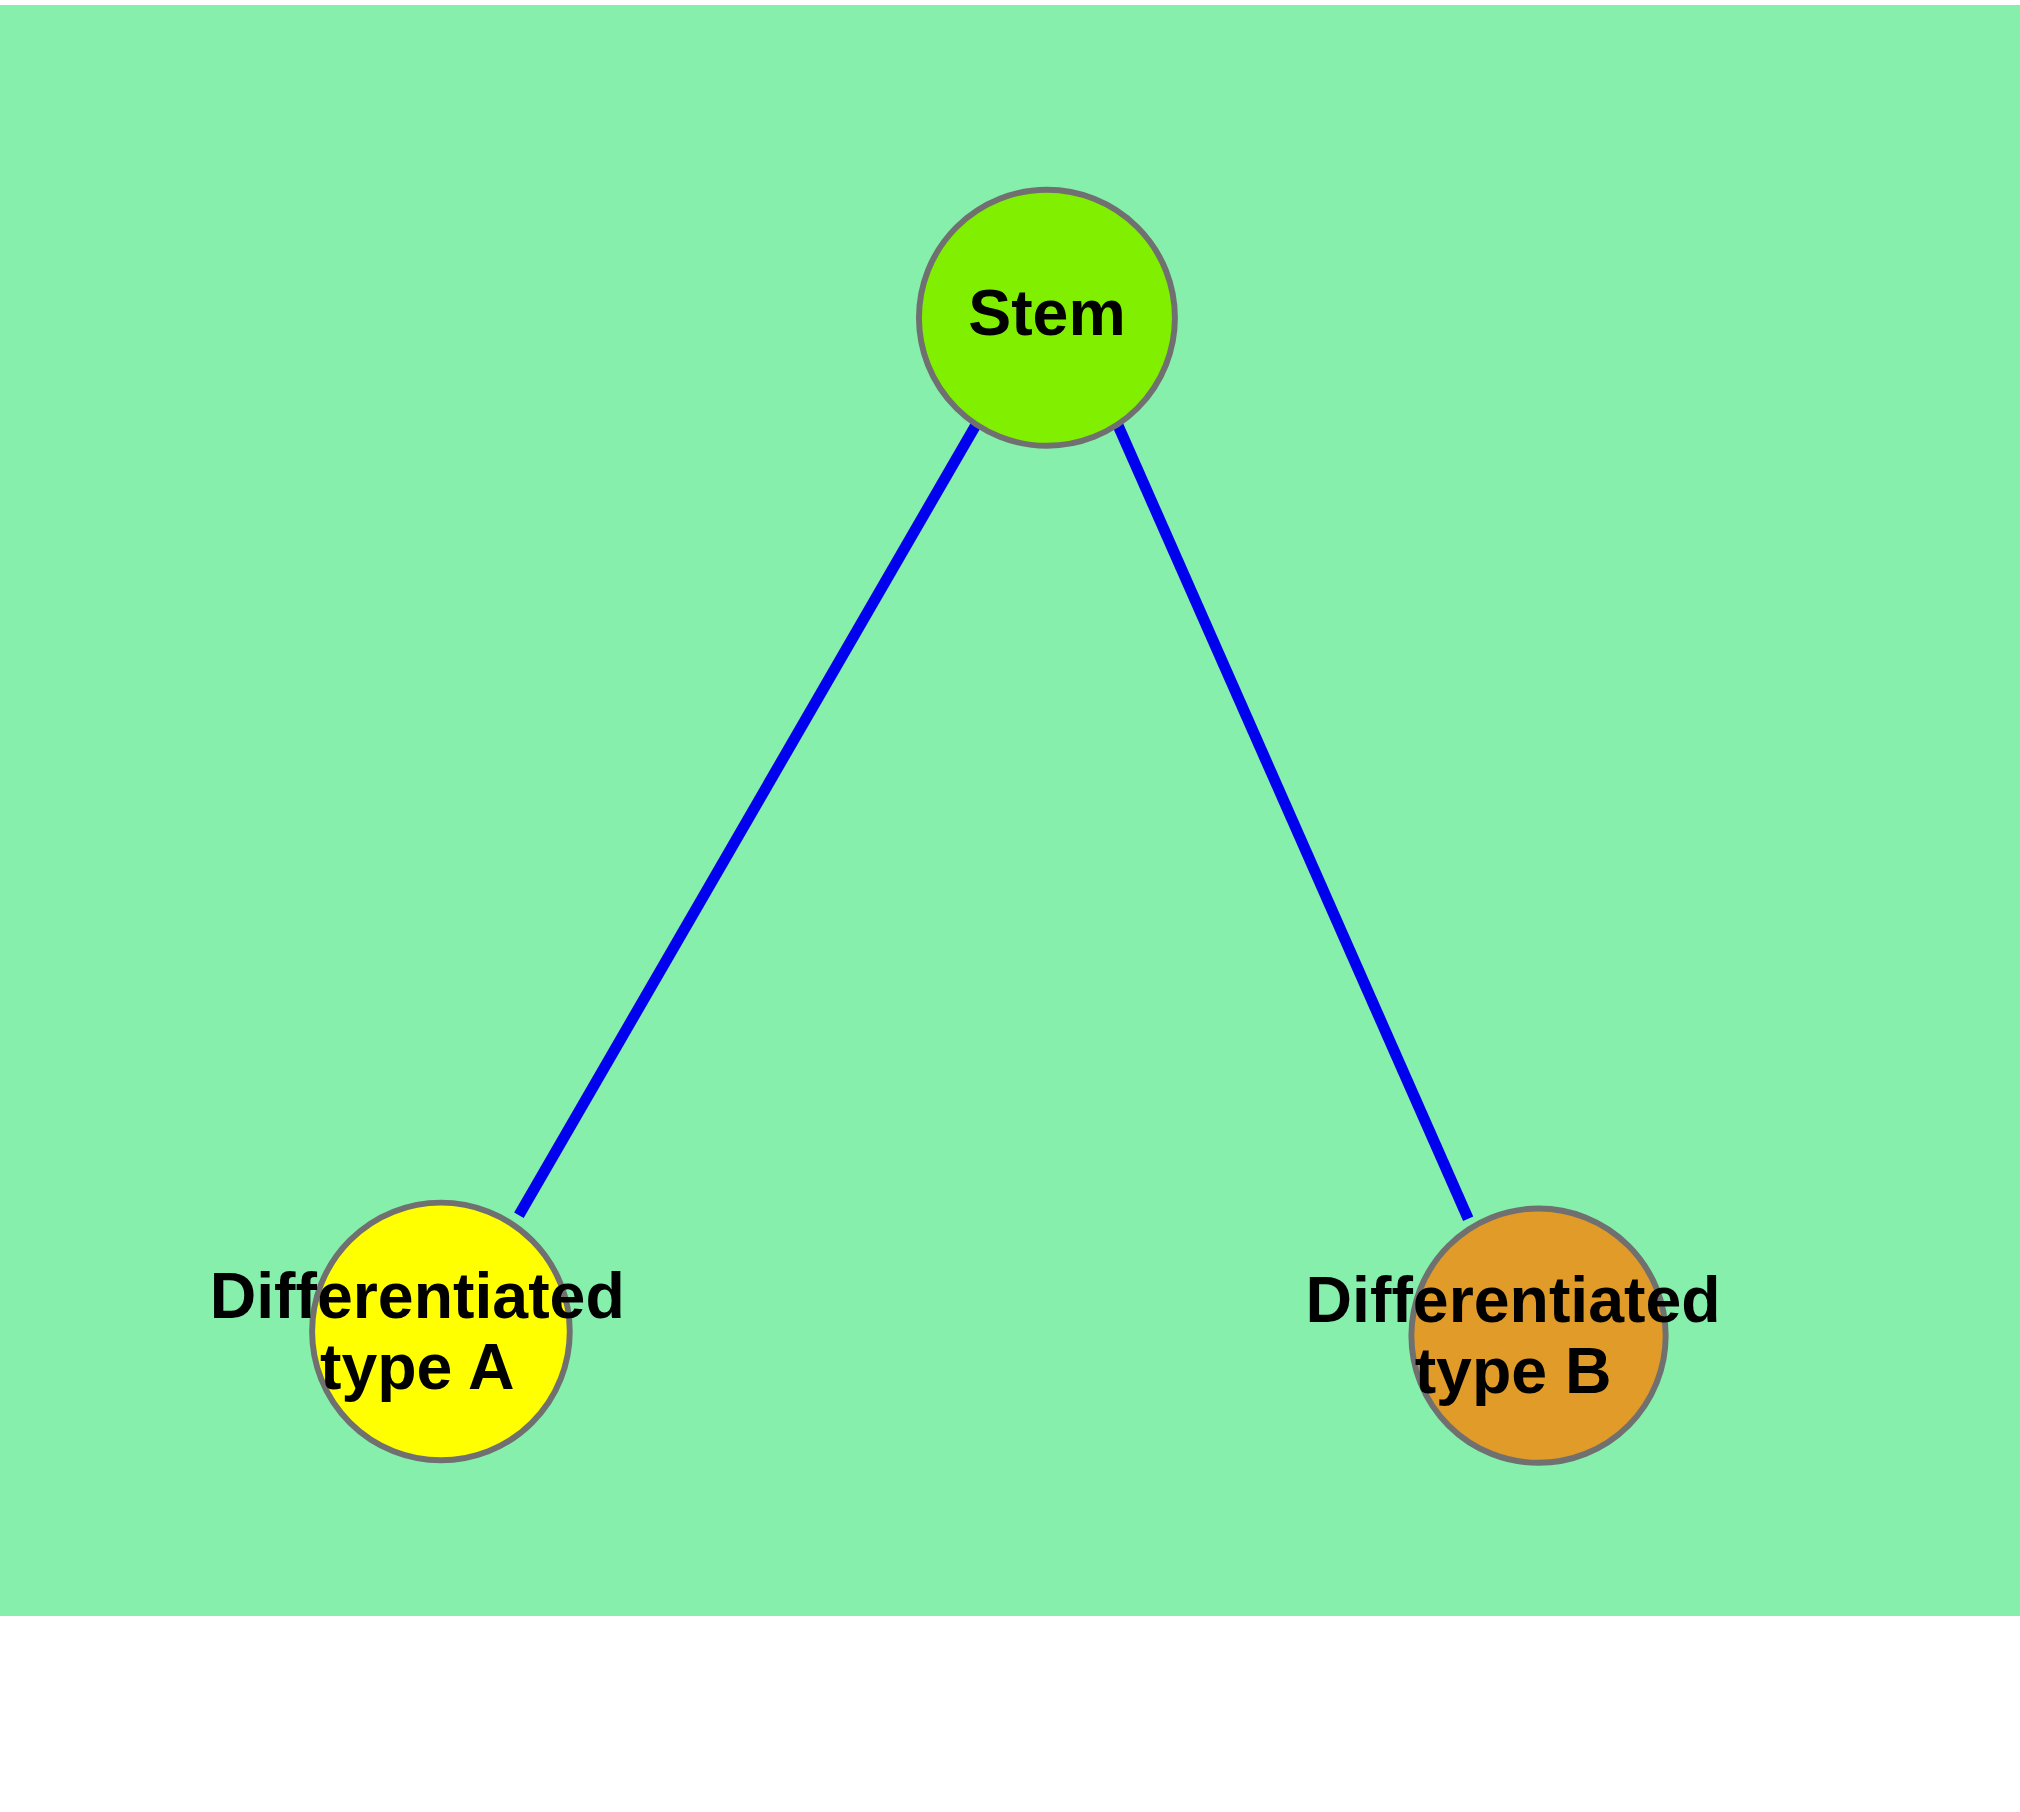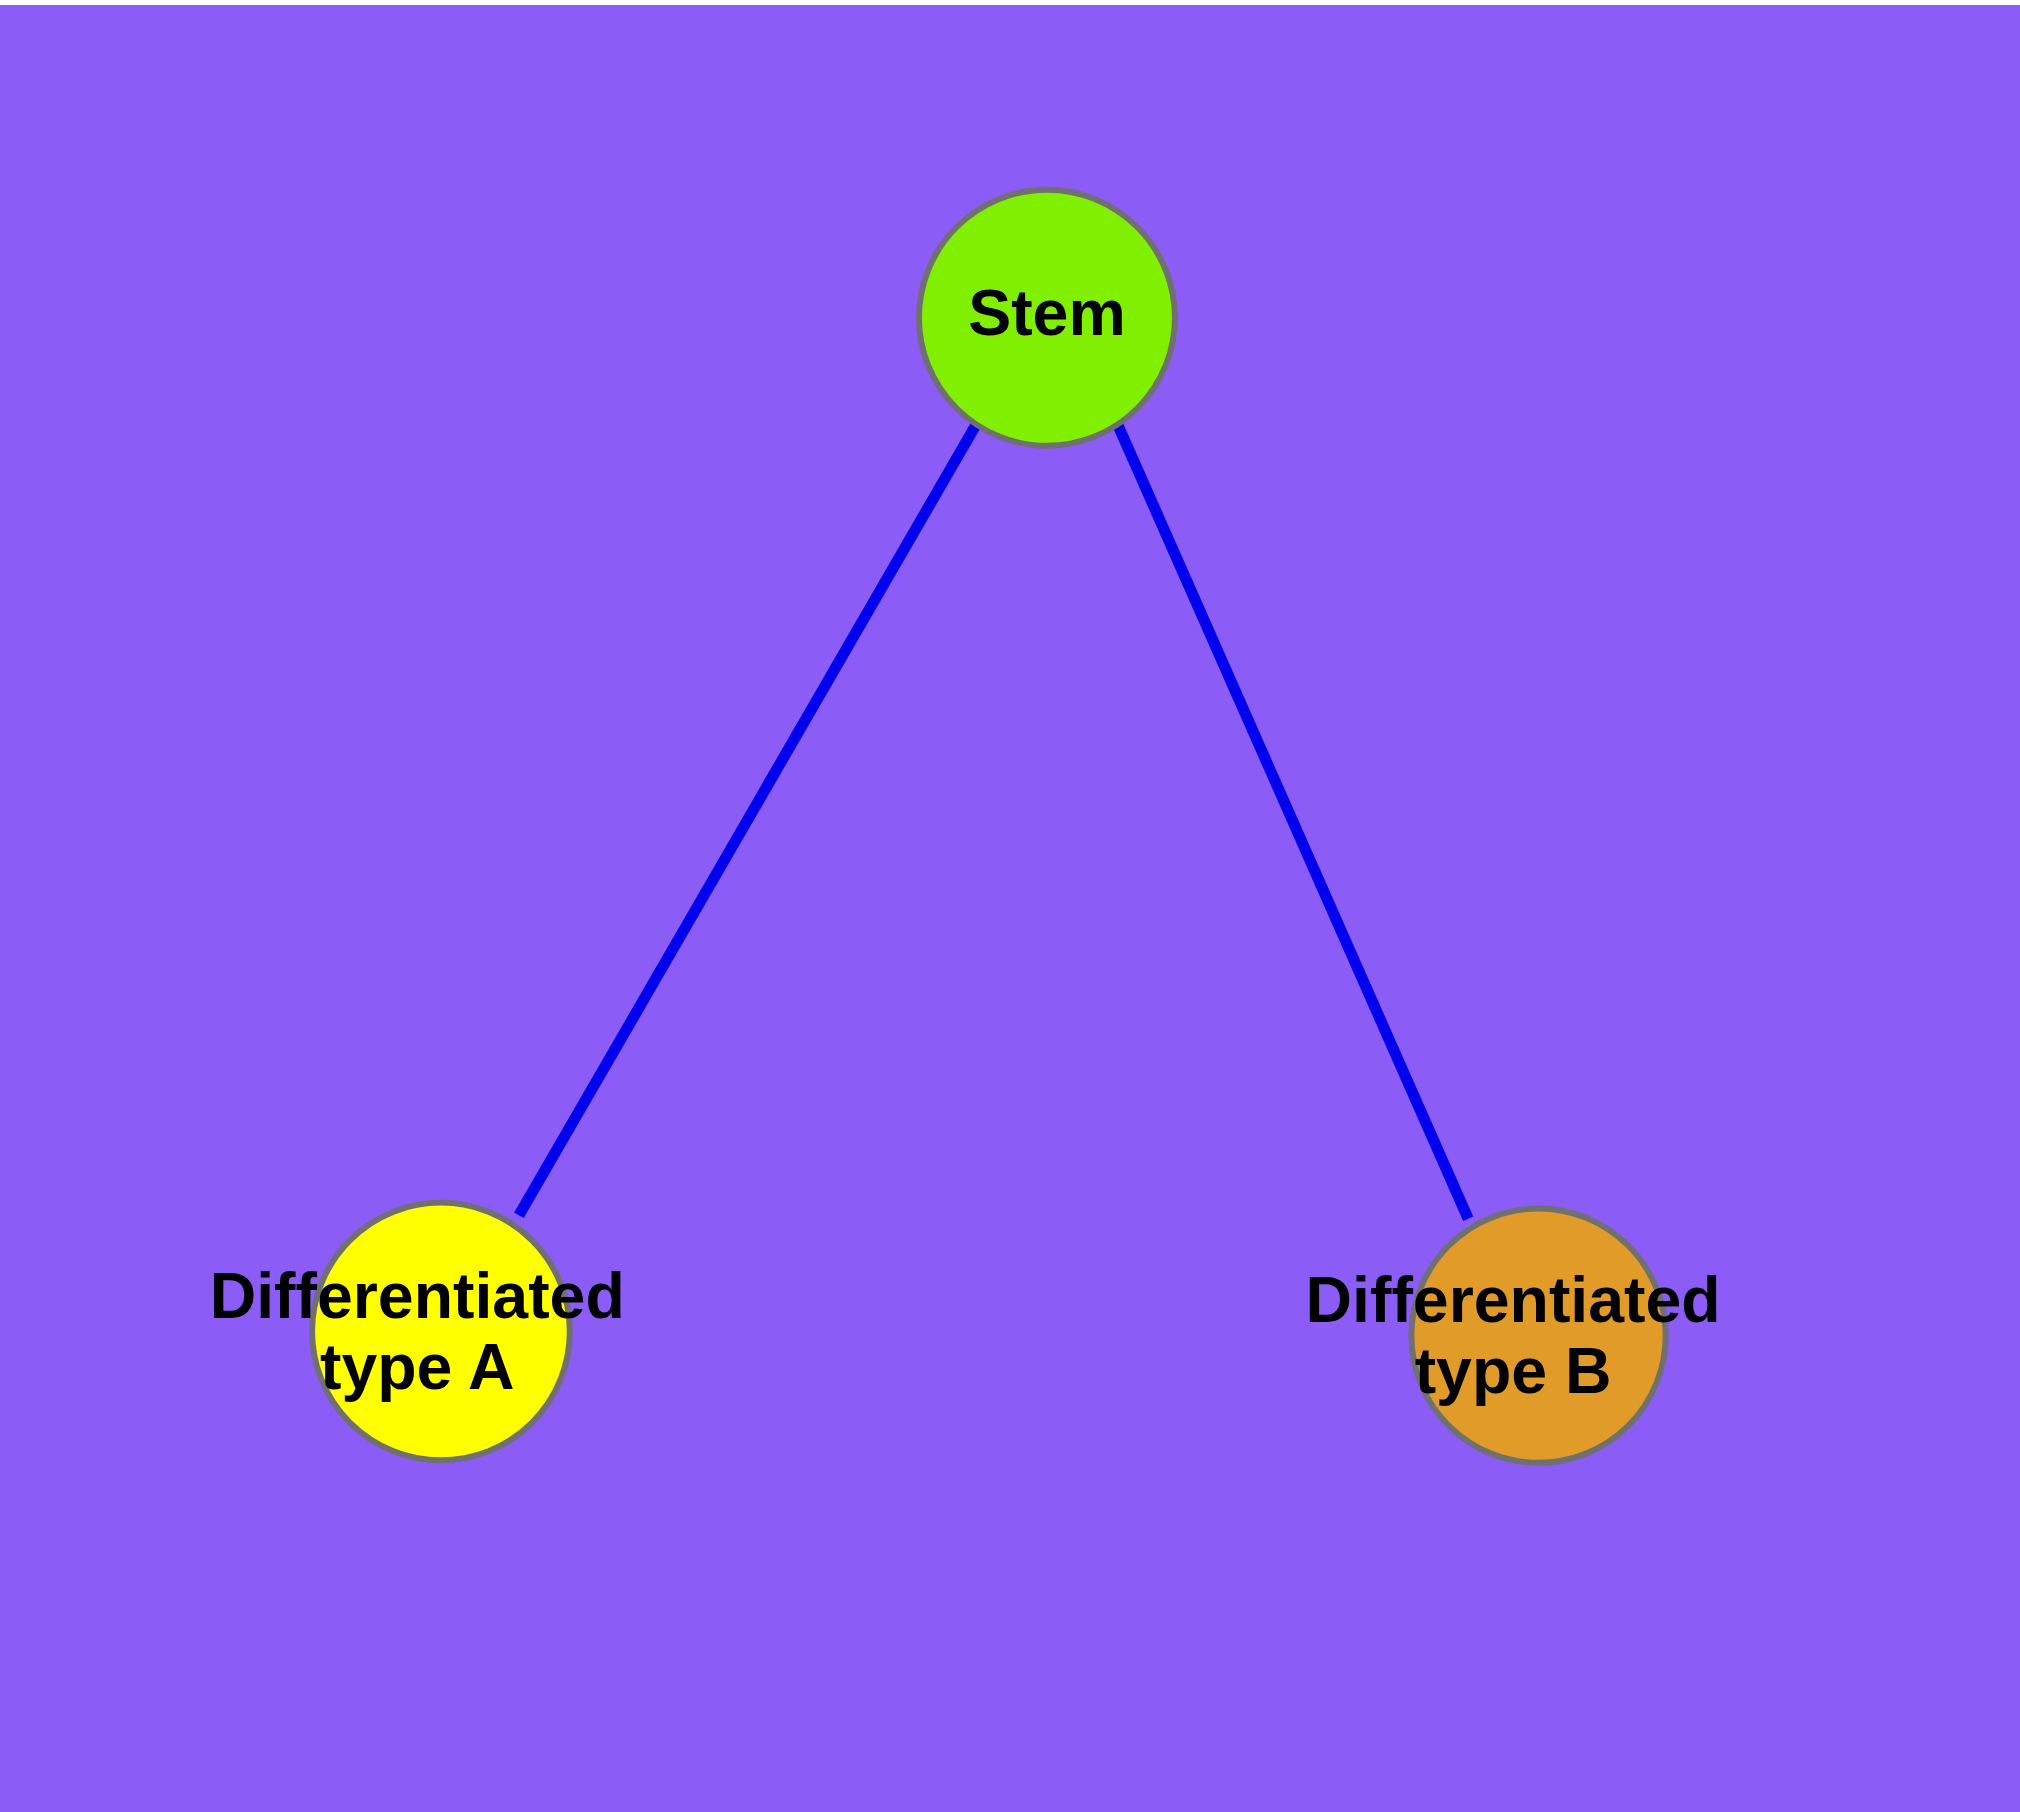--- a/index.html
+++ b/index.html
@@ -55,21 +55,21 @@
     font-weight: bold;
     font-size: 76px;
     fill: #000000;
     text-anchor: middle;
   }
 </style>
 </head>
 <body>
 
 <div id="canvas" style="width: 2021px; height: 1812px; background: rgb(255, 255, 255);">
-  <div id="plot-area" style="top: 5.1px; width: 2021px; height: 1807px; background: #8b5cf6;">
+  <div id="plot-area" style="top: 5.1px; width: 2021px; height: 1611px; background: #86efac;">
     <svg id="graph-svg" viewBox="0 0 2384 2132" xmlns="http://www.w3.org/2000/svg" style="width: 2021px; height: 1807px;">
 
       <g>
         <line class="edge-line" x1="1152" y1="494" x2="612" y2="1428" stroke="#0000ee" stroke-width="13"></line>
         <line class="edge-line" x1="1318" y1="494" x2="1732" y2="1432" stroke="#0000ee" stroke-width="13"></line>
       </g>
 
       <g>
         <circle class="node-circle" cx="1235" cy="369" r="151" fill="#80f000" stroke="#707070" stroke-width="7"></circle>
         <text class="node-label" x="1235" y="369" font-size="76" fill="#000000">Stem</text>

